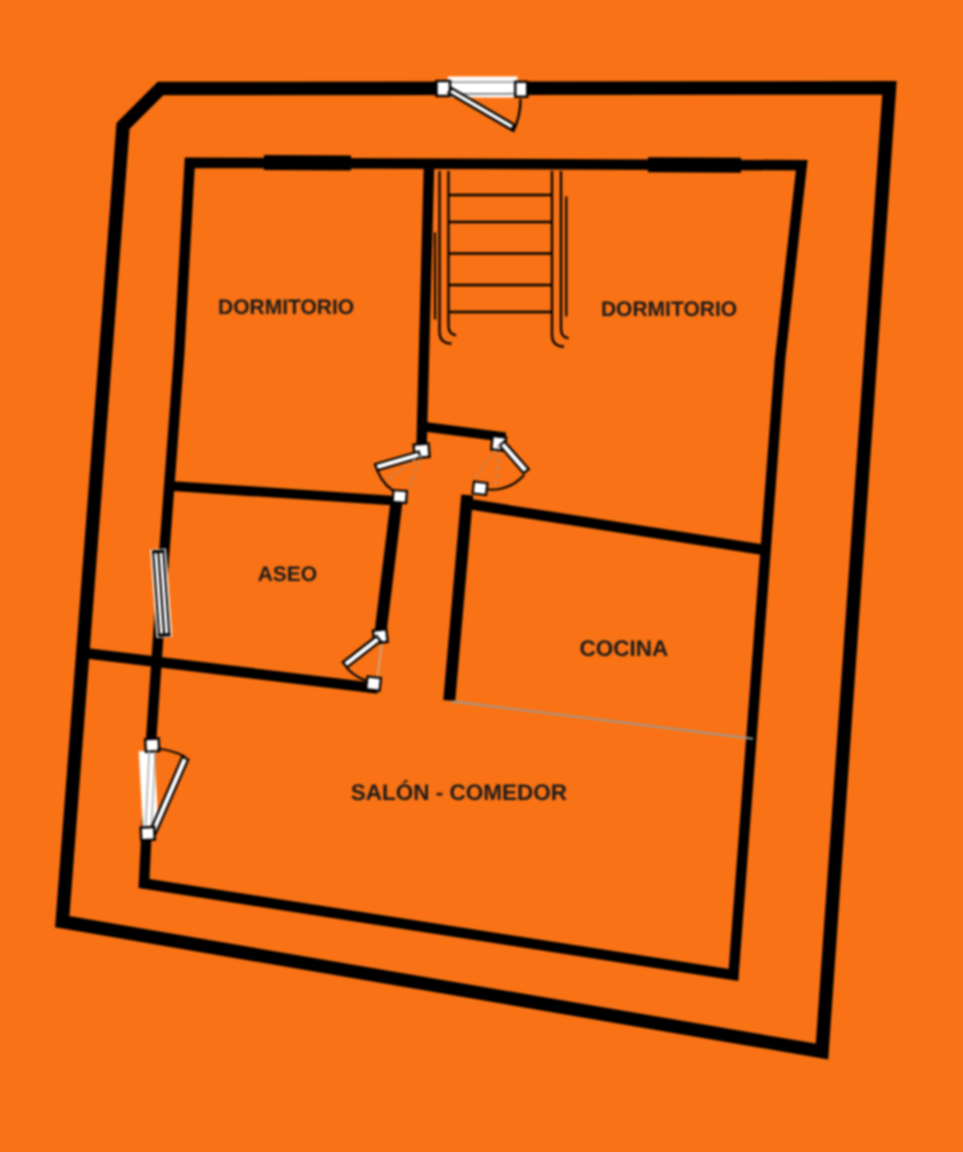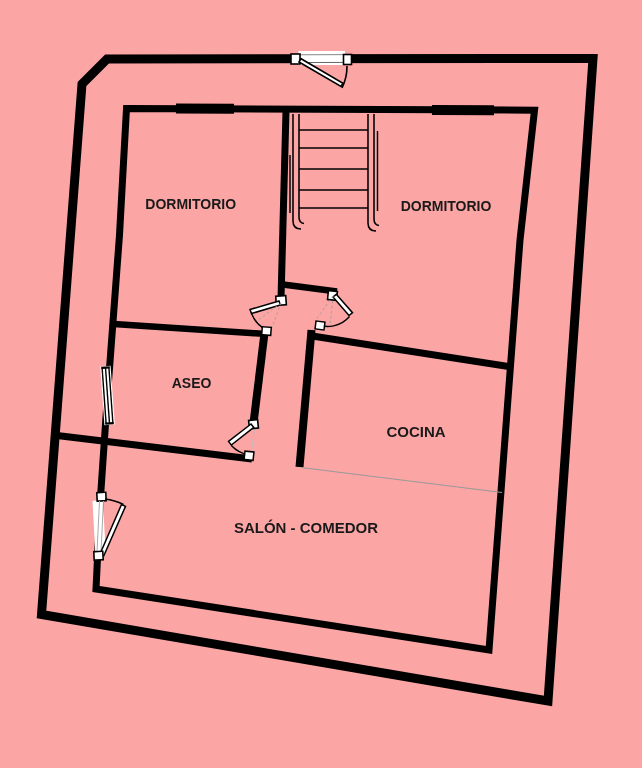--- a/index.html
+++ b/index.html
@@ -1,16 +1,16 @@
 <!DOCTYPE html>
 <html><head>
 <meta charset="utf-8">
 <style>
   html,body{margin:0;padding:0;background:#ffffff;}
-  .wrap{width:642px;height:768px;position:relative;background:#fca5a5;overflow:hidden;}
+  .wrap{width:642px;height:768px;position:relative;background:#f97316;overflow:hidden;}
   svg{position:absolute;left:0;top:0;filter:blur(0.55px);}
   text{font-family:"Liberation Sans", sans-serif;font-weight:bold;fill:#1a1a1a;}
 </style>
 </head>
 <body>
 <div class="wrap">
 <svg width="642" height="768" viewBox="0 0 642 768">
 
 <path d="M107,59 L593,58.5 L548,701 L41.5,614.5 L82,84 Z" stroke="#000" stroke-width="9" fill="none" stroke-linejoin="miter"></path>
 

